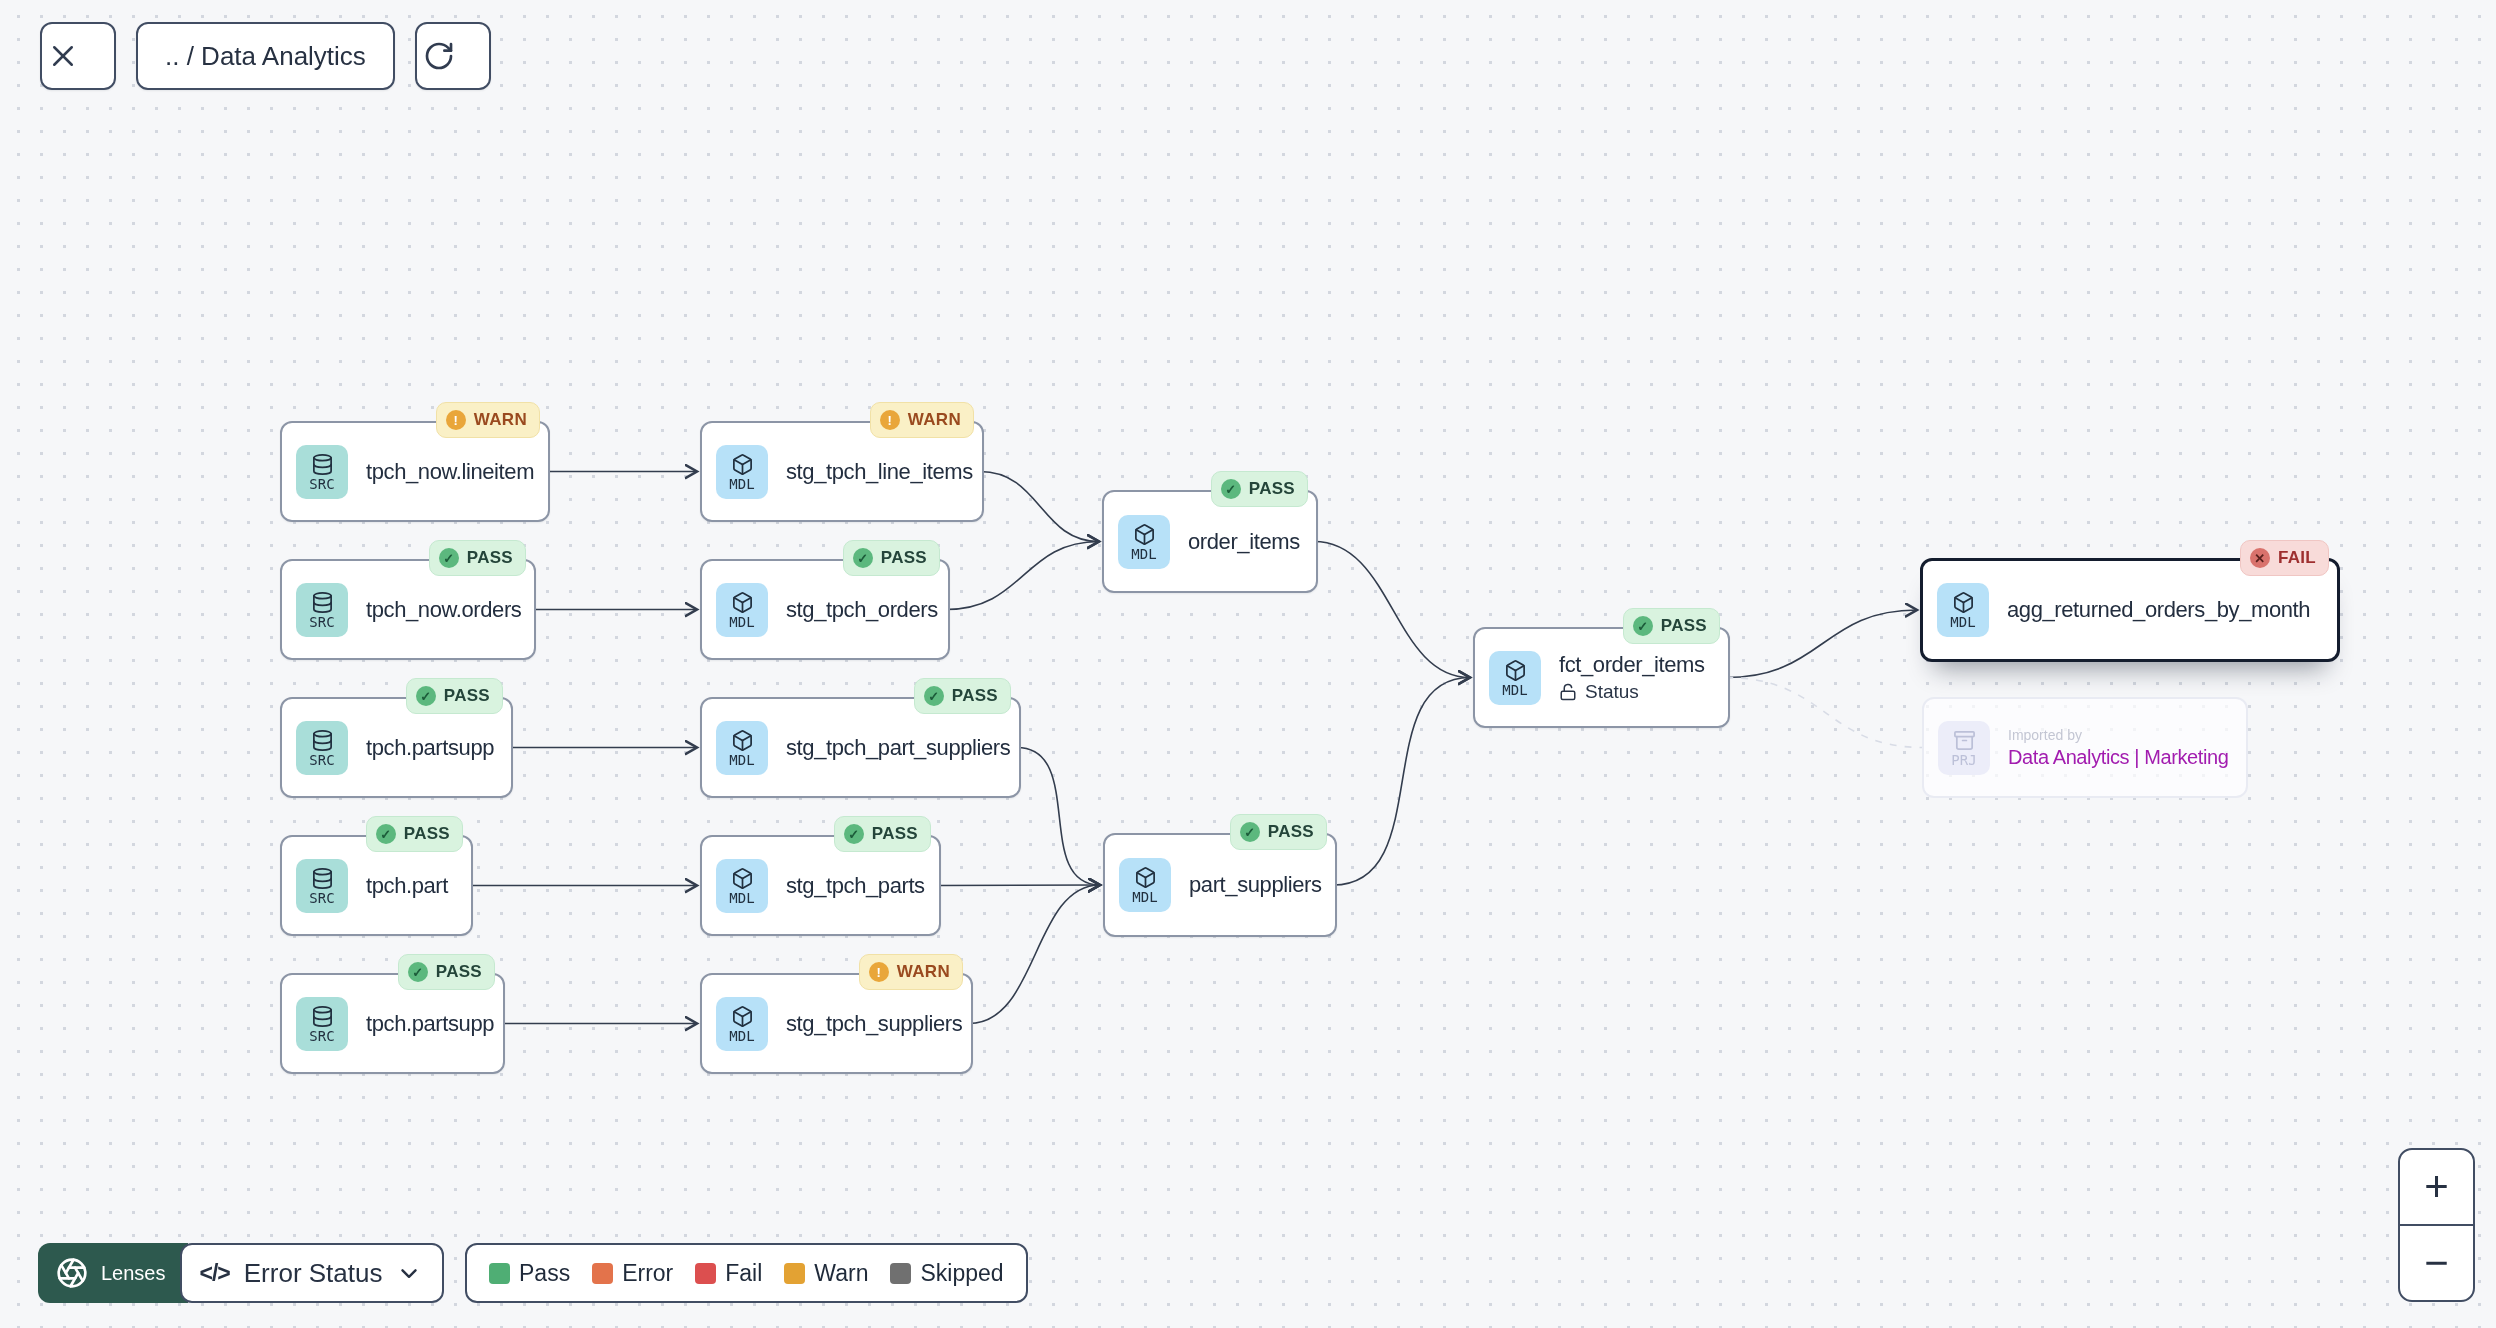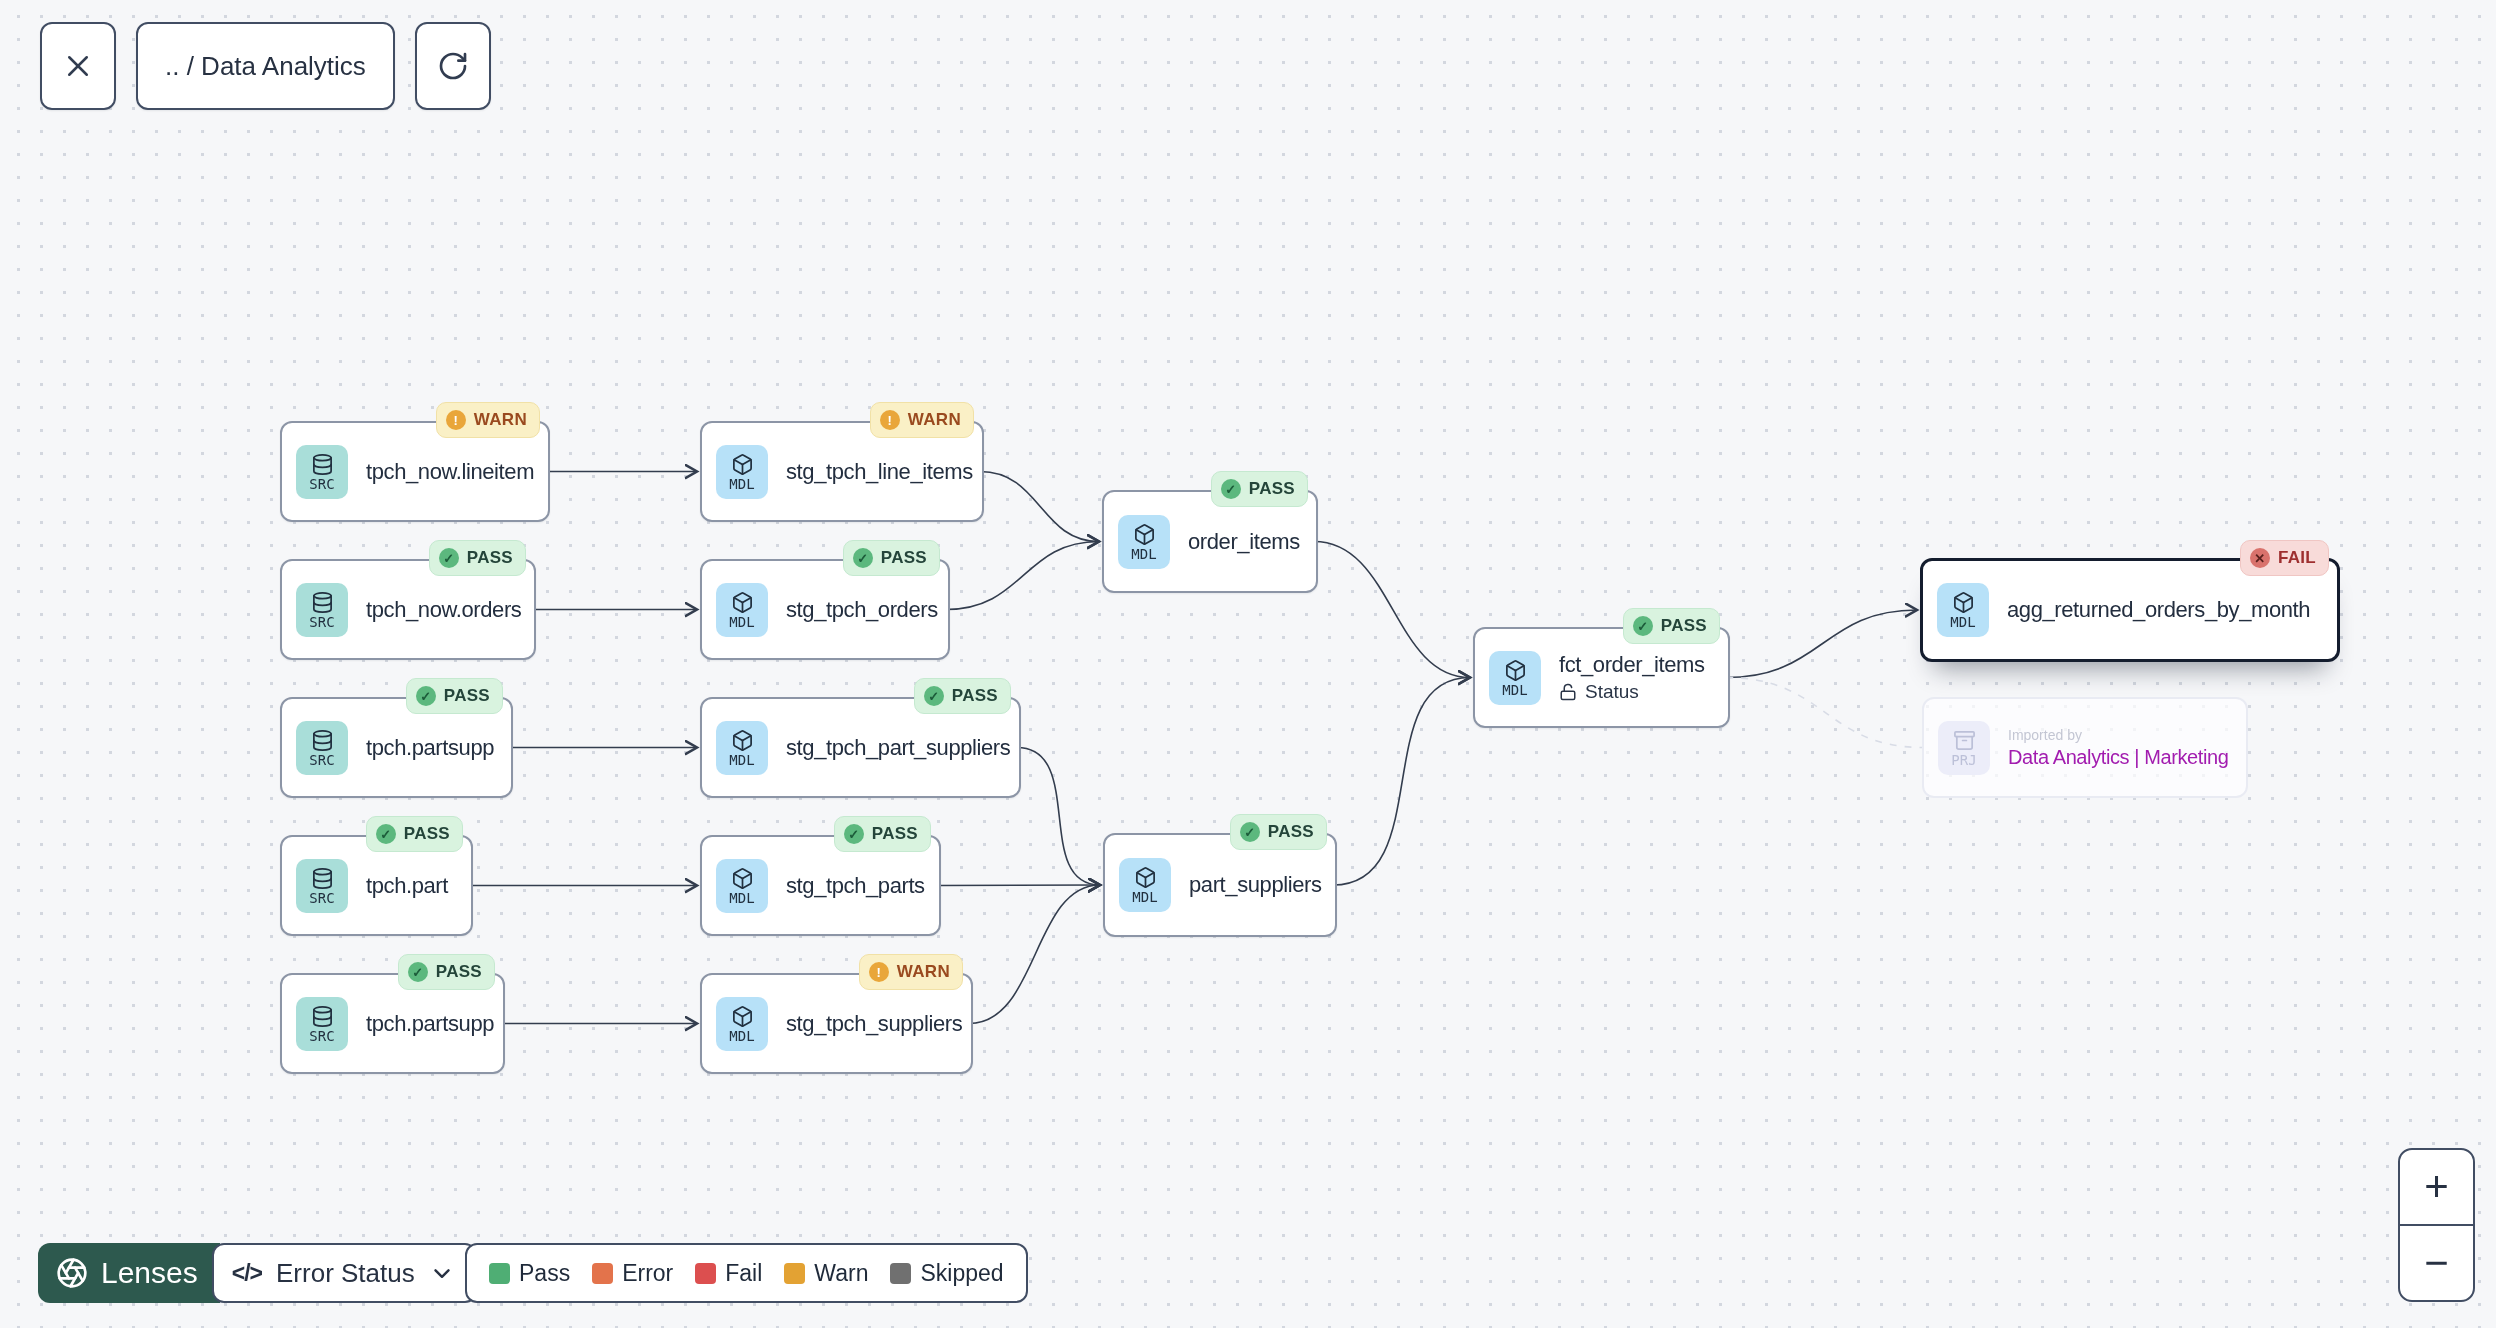--- a/index.html
+++ b/index.html
@@ -6,22 +6,22 @@
   html,body{margin:0;padding:0;}
   body{
     width:2496px;height:1328px;position:relative;overflow:hidden;
     font-family:"Liberation Sans",sans-serif;
     background-color:#f6f7f9;
     background-image:radial-gradient(circle,#d3d7df 1.6px,transparent 1.7px);
     background-size:23px 23px;background-position:7px 5px;
   }
   
   .toolbar{position:absolute;left:40px;top:22px;right:20px;height:76px;display:flex;gap:20px;z-index:10;}
-  .tb-btn{height:88px;box-sizing:border-box;border:2px solid #414d63;border-radius:12px;background:#fff;
-    display:flex;align-items:center;justify-content:center;color:#273142;cursor:pointer;
+  .tb-btn{height:68px;box-sizing:border-box;border:2px solid #414d63;border-radius:12px;background:#fff;
+    display:flex;align-items:center;color:#273142;cursor:pointer;
     box-shadow:0 1px 2px rgba(16,24,40,.08);font-family:inherit;}
   .tb-square{width:76px;flex:none;}
   .tb-breadcrumb{padding:0 27px;font-size:26px;white-space:nowrap;flex:none;}
   .searchbox{flex:1;height:76px;box-sizing:border-box;border:2px solid #414d63;border-radius:12px;background:#fff;
     display:flex;align-items:center;gap:18px;padding:0 24px;box-shadow:0 1px 2px rgba(16,24,40,.08);}
   .search-input{border:none;outline:none;flex:1;font-size:27px;color:#273142;font-family:inherit;background:transparent;}
   .tb-icon{flex:none;display:flex;align-items:center;justify-content:center;color:#313c50;}
   
   #edges{position:absolute;left:0;top:0;z-index:1;}
   .node{position:absolute;box-sizing:border-box;background:#fff;border:2px solid #8c95a6;border-radius:12px;
@@ -36,21 +36,21 @@
   .sublabel{display:flex;align-items:center;gap:8px;font-size:19px;color:#2a3547;white-space:nowrap;}
   .ghost .node-label{color:#a21caf;font-size:20px;}
   .ghost-top{font-size:14px;color:#c3c6d3;white-space:nowrap;}
   .badge{position:absolute;top:-21px;right:8px;display:flex;align-items:center;gap:8px;height:36px;
     box-sizing:border-box;padding:0 12px 0 9px;border-radius:10px;font-size:17px;font-weight:700;letter-spacing:.3px;z-index:5;}
   .badge-dot{width:20px;height:20px;border-radius:50%;display:flex;align-items:center;justify-content:center;
     font-size:13px;font-weight:700;line-height:1;flex:none;}
   
   .lens-bar{position:absolute;left:38px;top:1243px;height:60px;display:flex;z-index:10;}
   .lenses-btn{background:#2d594e;color:#fff;border:none;border-radius:12px 0 0 12px;display:flex;gap:13px;
-    align-items:center;padding:0 22px 0 18px;font-size:30px;cursor:pointer;font-family:inherit;}
+    align-items:center;padding:0 22px 0 18px;font-size:20px;cursor:pointer;font-family:inherit;}
   .lens-select{background:#fff;border:2px solid #414d63;border-radius:12px;margin-left:-8px;display:flex;
     align-items:center;gap:14px;padding:0 20px 0 18px;font-size:26px;color:#273142;cursor:pointer;font-family:inherit;}
   .code-glyph{font-size:23px;font-weight:700;letter-spacing:-1px;color:#273142;}
   .legend{position:absolute;left:465px;top:1243px;height:60px;box-sizing:border-box;background:#fff;
     border:2px solid #414d63;border-radius:12px;display:flex;align-items:center;gap:22px;padding:0 22px;
     z-index:10;font-size:23px;color:#1f2a3a;}
   .legend-item{display:flex;align-items:center;gap:9px;}
   .swatch{width:21px;height:21px;border-radius:4px;flex:none;}
   .zoomctl{position:absolute;left:2398px;top:1148px;width:77px;height:154px;box-sizing:border-box;background:#fff;
     border:2px solid #414d63;border-radius:14px;display:flex;flex-direction:column;z-index:10;overflow:hidden;}

